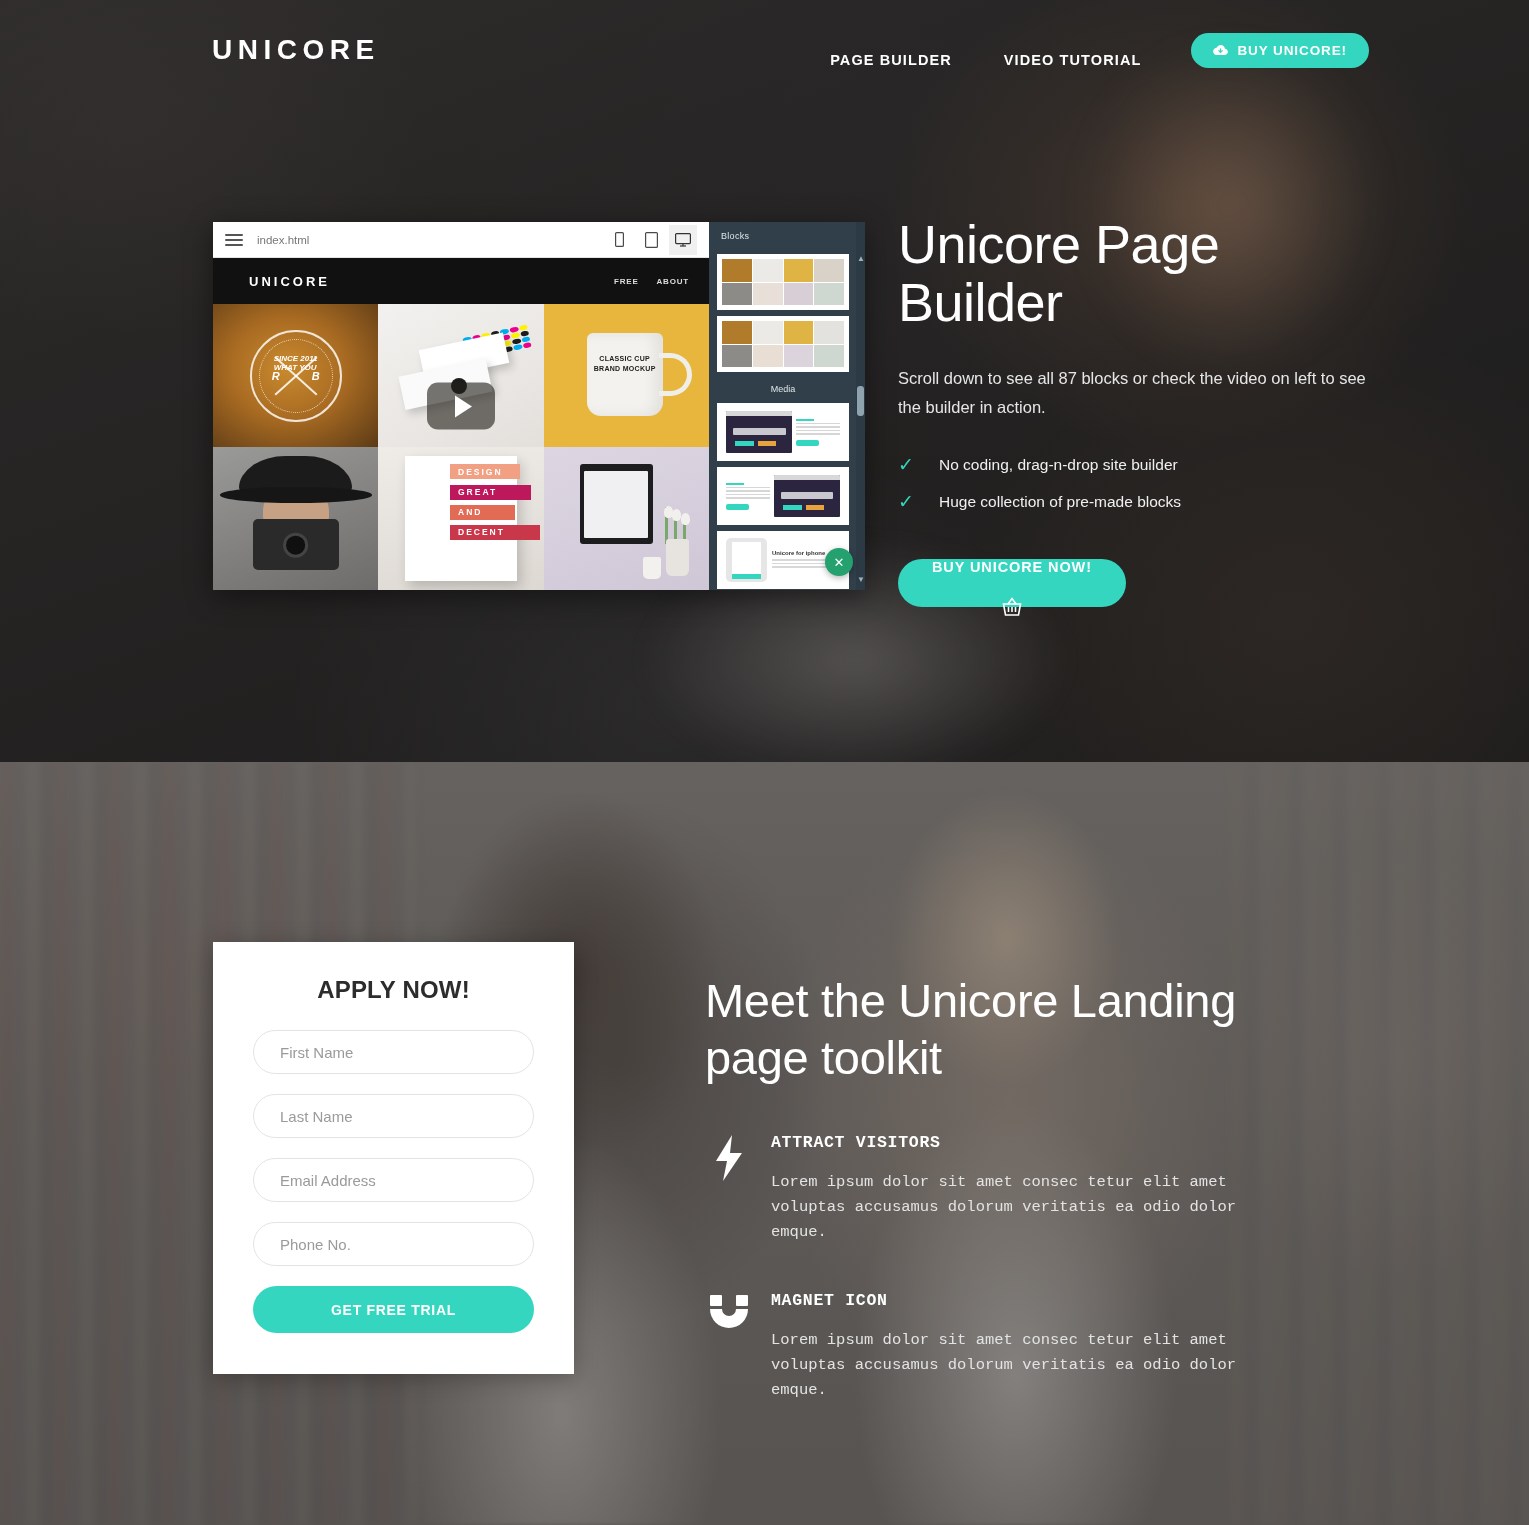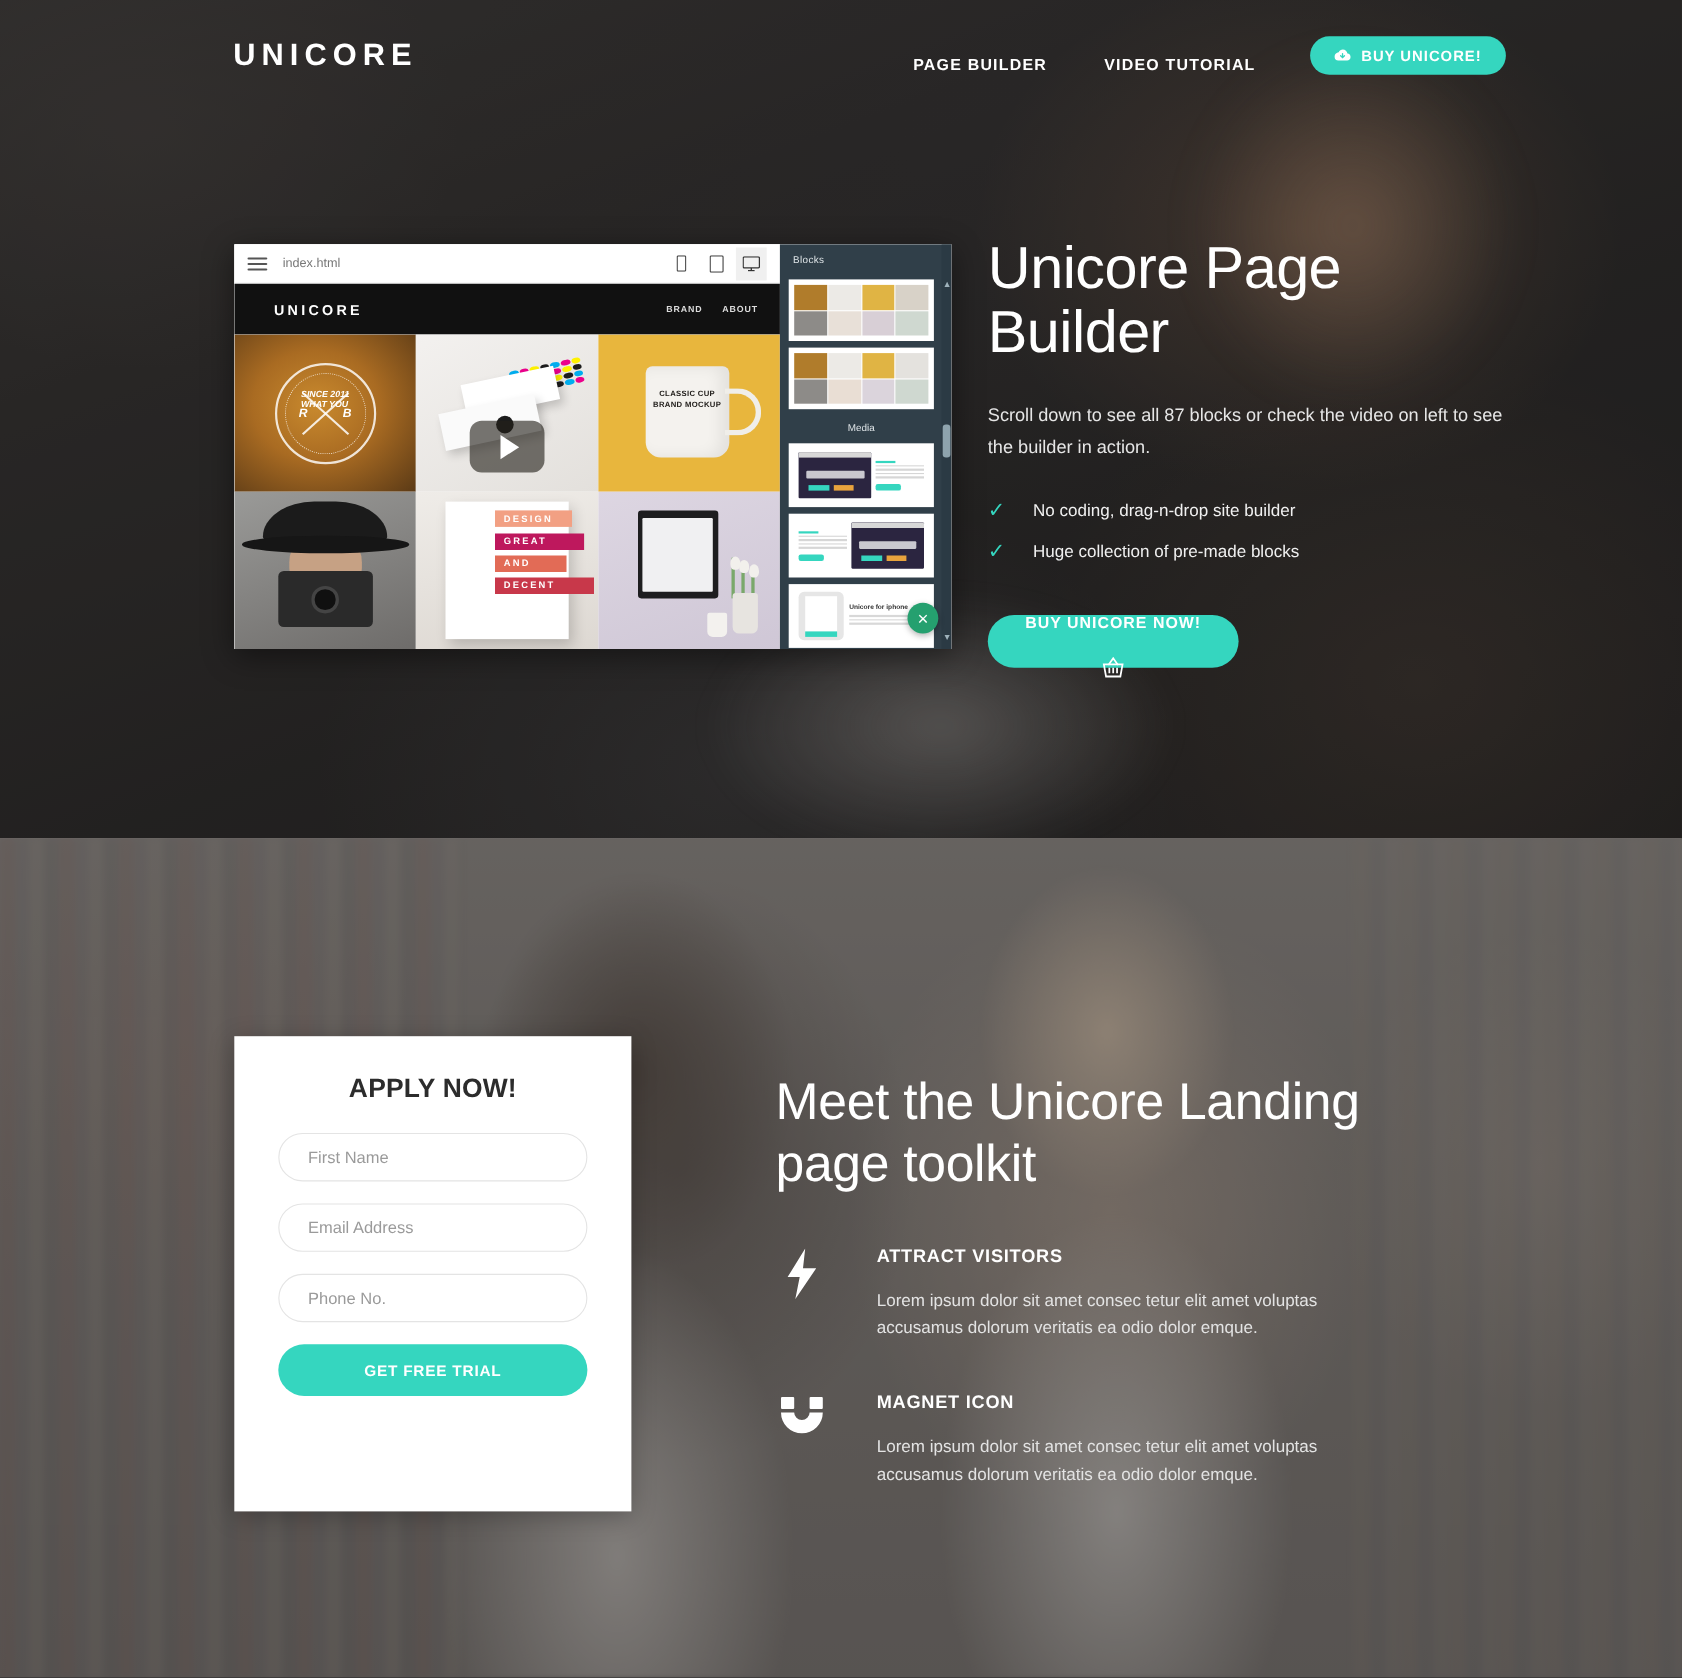--- a/index.html
+++ b/index.html
@@ -332,21 +332,21 @@
   .form-btn {
     display:block; width:100%; height: 47px;
     background:#35d6bf; color:#fff; border:none; border-radius: 24px;
     font-size: 14px; font-weight:bold; letter-spacing:.7px;
     font-family:"Liberation Sans", sans-serif; cursor:pointer;
     margin-top: 4px;
   }
 
   .sect2-copy { position:absolute; left: 705px; top: 972px; width: 560px; z-index: 20; }
   .sect2-title { color:#fff; font-size: 47px; line-height: 1.22; font-weight: normal; letter-spacing:-0.3px; }
-  .f-row { display:flex; gap: 44px; margin-top: 46px; }
+  .f-row { display:flex; gap: 18px; margin-top: 46px; font-family: Liberation Mono, monospace; }
   .f-icon { flex: 0 0 48px; height: 48px; display:flex; align-items:flex-start; justify-content:center; padding-top:2px; }
   .f-body { flex:1; }
   .f-head { color:#fff; font-size: 16.5px; font-weight:bold; letter-spacing:.7px; margin-bottom: 18px; }
   .f-text { color:#e3e3e3; font-size: 15.5px; line-height: 1.62; }
 </style>
 </head>
 <body>
 
 <section class="hero">
   <div class="hero-scrim"></div>
@@ -395,21 +395,21 @@
                 <rect x="0.6" y="0.6" width="14.8" height="10" rx="1"></rect>
                 <path d="M5 13h6"></path>
                 <path d="M8 10.6V13"></path>
               </svg>
           </div>
         </div>
       </div>
       <div class="mk-sitebar">
         <div class="mk-logo">UNICORE</div>
         <div class="mk-nav">
-          <span>BRAND</span>
+          <span>FREE</span>
           <span>ABOUT</span>
         </div>
       </div>
       <div class="mk-gallery">
         <div class="g g1">
           <div class="badge">
             <div class="badge-x"></div>
               <div class="badge-x"></div>
             <div class="badge-t">SINCE 2011 WHAT YOU</div>
             <div class="badge-l">R</div>
@@ -618,20 +618,21 @@
   <div class="books"></div>
   <div class="books2"></div>
   <div class="person-a"></div>
   <div class="person-b"></div>
   <div class="sect2-scrim"></div>
 </section>
 
 <form class="form-card">
   <div class="form-title">APPLY NOW!</div>
   <input class="form-input" type="text" placeholder="First Name" style="">
+  <input class="form-input" type="text" placeholder="Last Name" style="">
   <input class="form-input" type="email" placeholder="Email Address" style="">
   <input class="form-input" type="tel" placeholder="Phone No." style="">
   <button class="form-btn" type="button">GET FREE TRIAL</button>
 </form>
 
 <div class="sect2-copy">
   <h2 class="sect2-title">Meet the Unicore Landing page toolkit</h2>
 
   <div class="f-row">
     <div class="f-icon">

